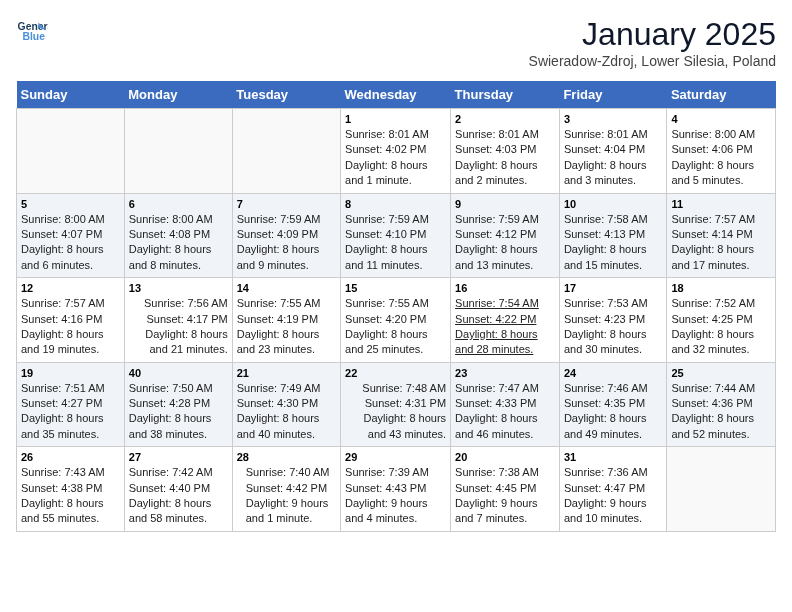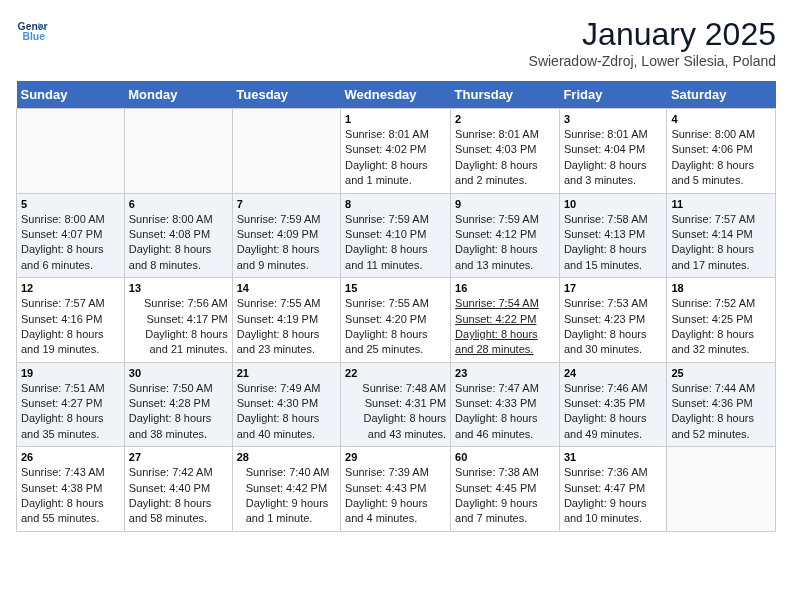--- a/index.html
+++ b/index.html
@@ -242,21 +242,21 @@
       </tr>
       <tr>
         <td>
           <div class="day-num">19</div>
           <div class="day-info" style="white-space: pre-line;">Sunrise: 7:51 AM
 Sunset: 4:27 PM
 Daylight: 8 hours
 and 35 minutes.</div>
         </td>
         <td>
-          <div class="day-num">30</div>
+          <div class="day-num">40</div>
           <div class="day-info" style="white-space: pre-line;">Sunrise: 7:50 AM
 Sunset: 4:28 PM
 Daylight: 8 hours
 and 38 minutes.</div>
         </td>
         <td>
           <div class="day-num">21</div>
           <div class="day-info" style="white-space: pre-line;">Sunrise: 7:49 AM
 Sunset: 4:30 PM
 Daylight: 8 hours
@@ -314,21 +314,21 @@
 and 1 minute.</div>
         </td>
         <td>
           <div class="day-num">29</div>
           <div class="day-info" style="white-space: pre-line;">Sunrise: 7:39 AM
 Sunset: 4:43 PM
 Daylight: 9 hours
 and 4 minutes.</div>
         </td>
         <td>
-          <div class="day-num">60</div>
+          <div class="day-num">20</div>
           <div class="day-info" style="white-space: pre-line;">Sunrise: 7:38 AM
 Sunset: 4:45 PM
 Daylight: 9 hours
 and 7 minutes.</div>
         </td>
         <td>
           <div class="day-num">31</div>
           <div class="day-info" style="white-space: pre-line;">Sunrise: 7:36 AM
 Sunset: 4:47 PM
 Daylight: 9 hours

